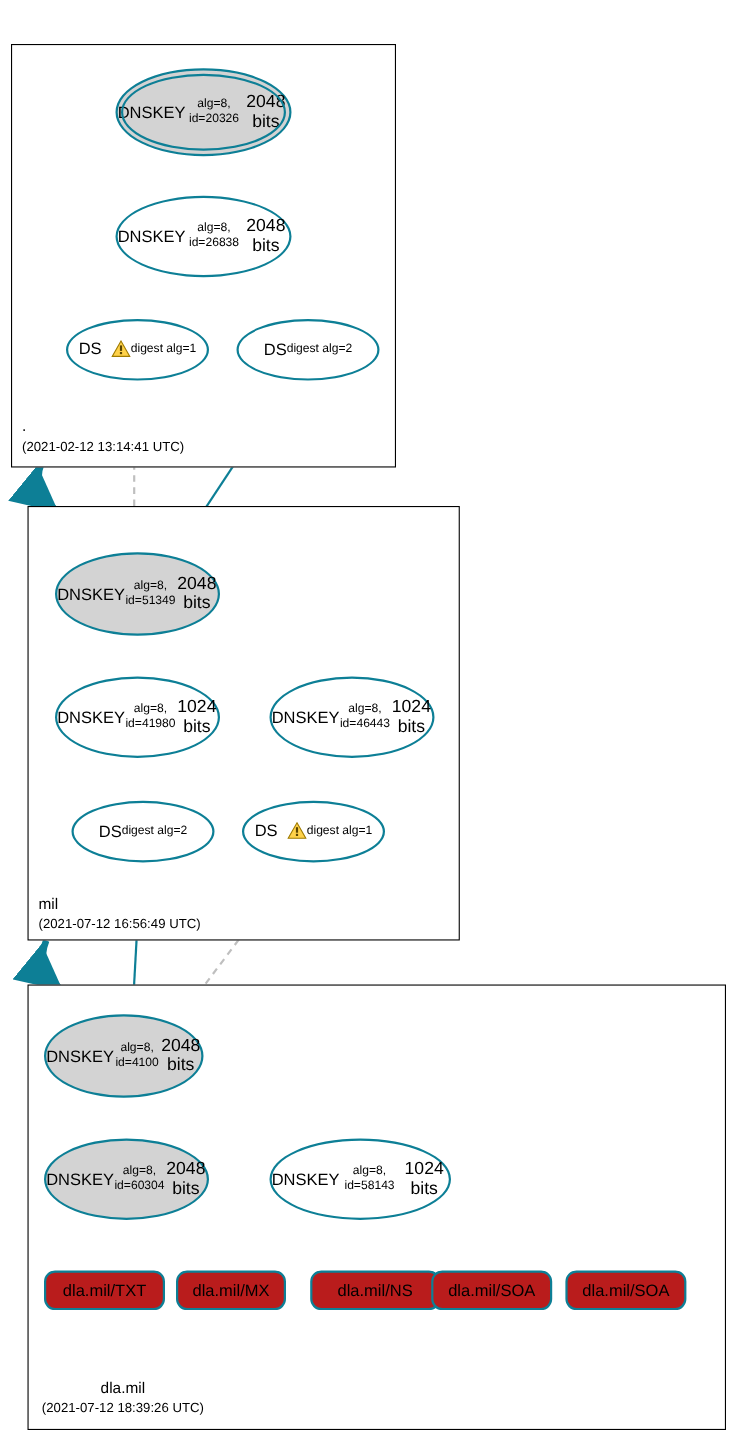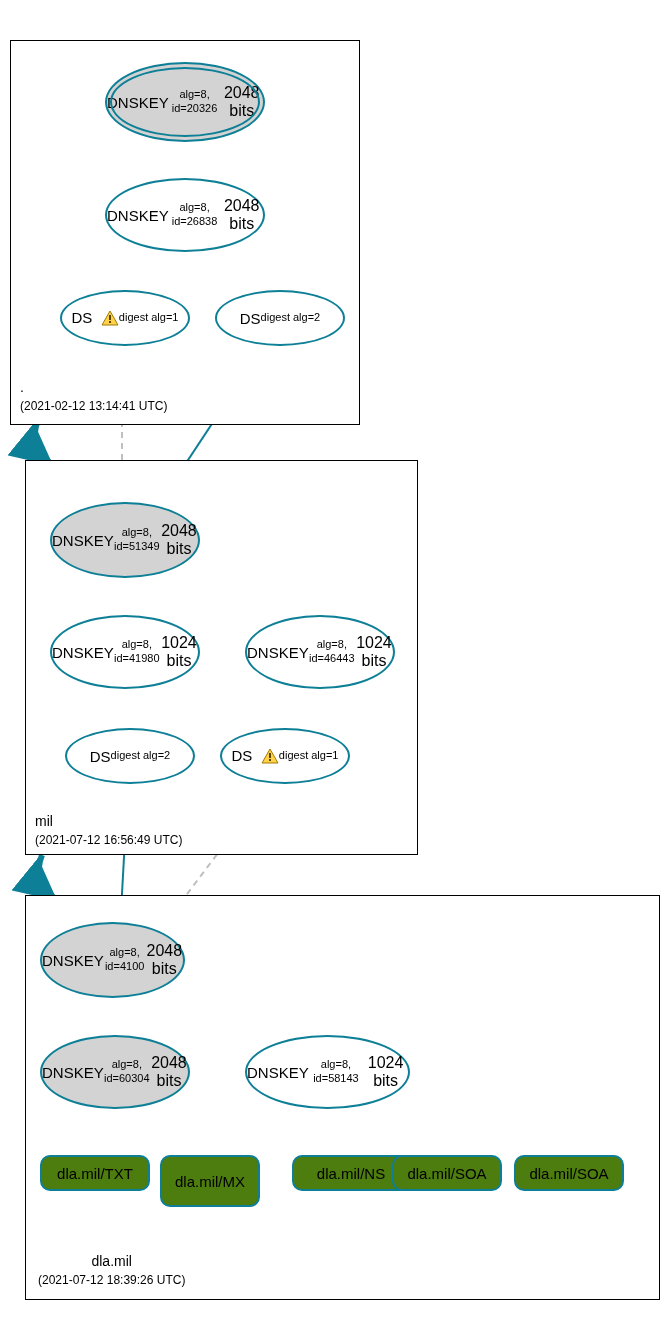--- a/index.html
+++ b/index.html
@@ -57,21 +57,21 @@
   }
   .node.grey { background: #d3d3d3; }
   .node .title { font-size: 15px; }
   .node .sub { font-size: 11px; line-height: 1.25; }
   .node .sub2 { font-size: 16px; }
 
   .rrnode {
     position: absolute;
     border: 2px solid #0d7f96;
     border-radius: 10px;
-    background: #4d7c0f;
+    background: #b91c1c;
     display: flex;
     align-items: center;
     justify-content: center;
     box-sizing: border-box;
     font-size: 15px;
     padding: 0 8px;
   }
 
   .warn-icon {
     display: inline-block;
@@ -244,24 +244,24 @@
 
   <div class="node" style="left:245px; top:1035px; width:165px; height:74px;">
     <div class="title">DNSKEY</div>
     <div class="sub">alg=8, id=58143</div>
     <div class="sub2">1024 bits</div>
   </div>
 
   <div class="rrnode" style="left:40px;  top:1155px; width:110px; height:36px;">
     <span>dla.mil/TXT</span>
   </div>
-  <div class="rrnode" style="left:160px; top:1155px; width:100px; height:52px;">
+  <div class="rrnode" style="left:160px; top:1155px; width:100px; height:36px;">
     <span>dla.mil/MX</span>
   </div>
-  <div class="rrnode" style="left:292px; top:1155px; width:118px; height:36px;">
+  <div class="rrnode" style="left:282px; top:1155px; width:118px; height:36px;">
     <span>dla.mil/NS</span>
   </div>
   <div class="rrnode" style="left:392px; top:1155px; width:110px; height:36px;">
     <span>dla.mil/SOA</span>
   </div>
   <div class="rrnode" style="left:514px; top:1155px; width:110px; height:36px;">
     <span>dla.mil/SOA</span>
   </div>
 
 </div>

